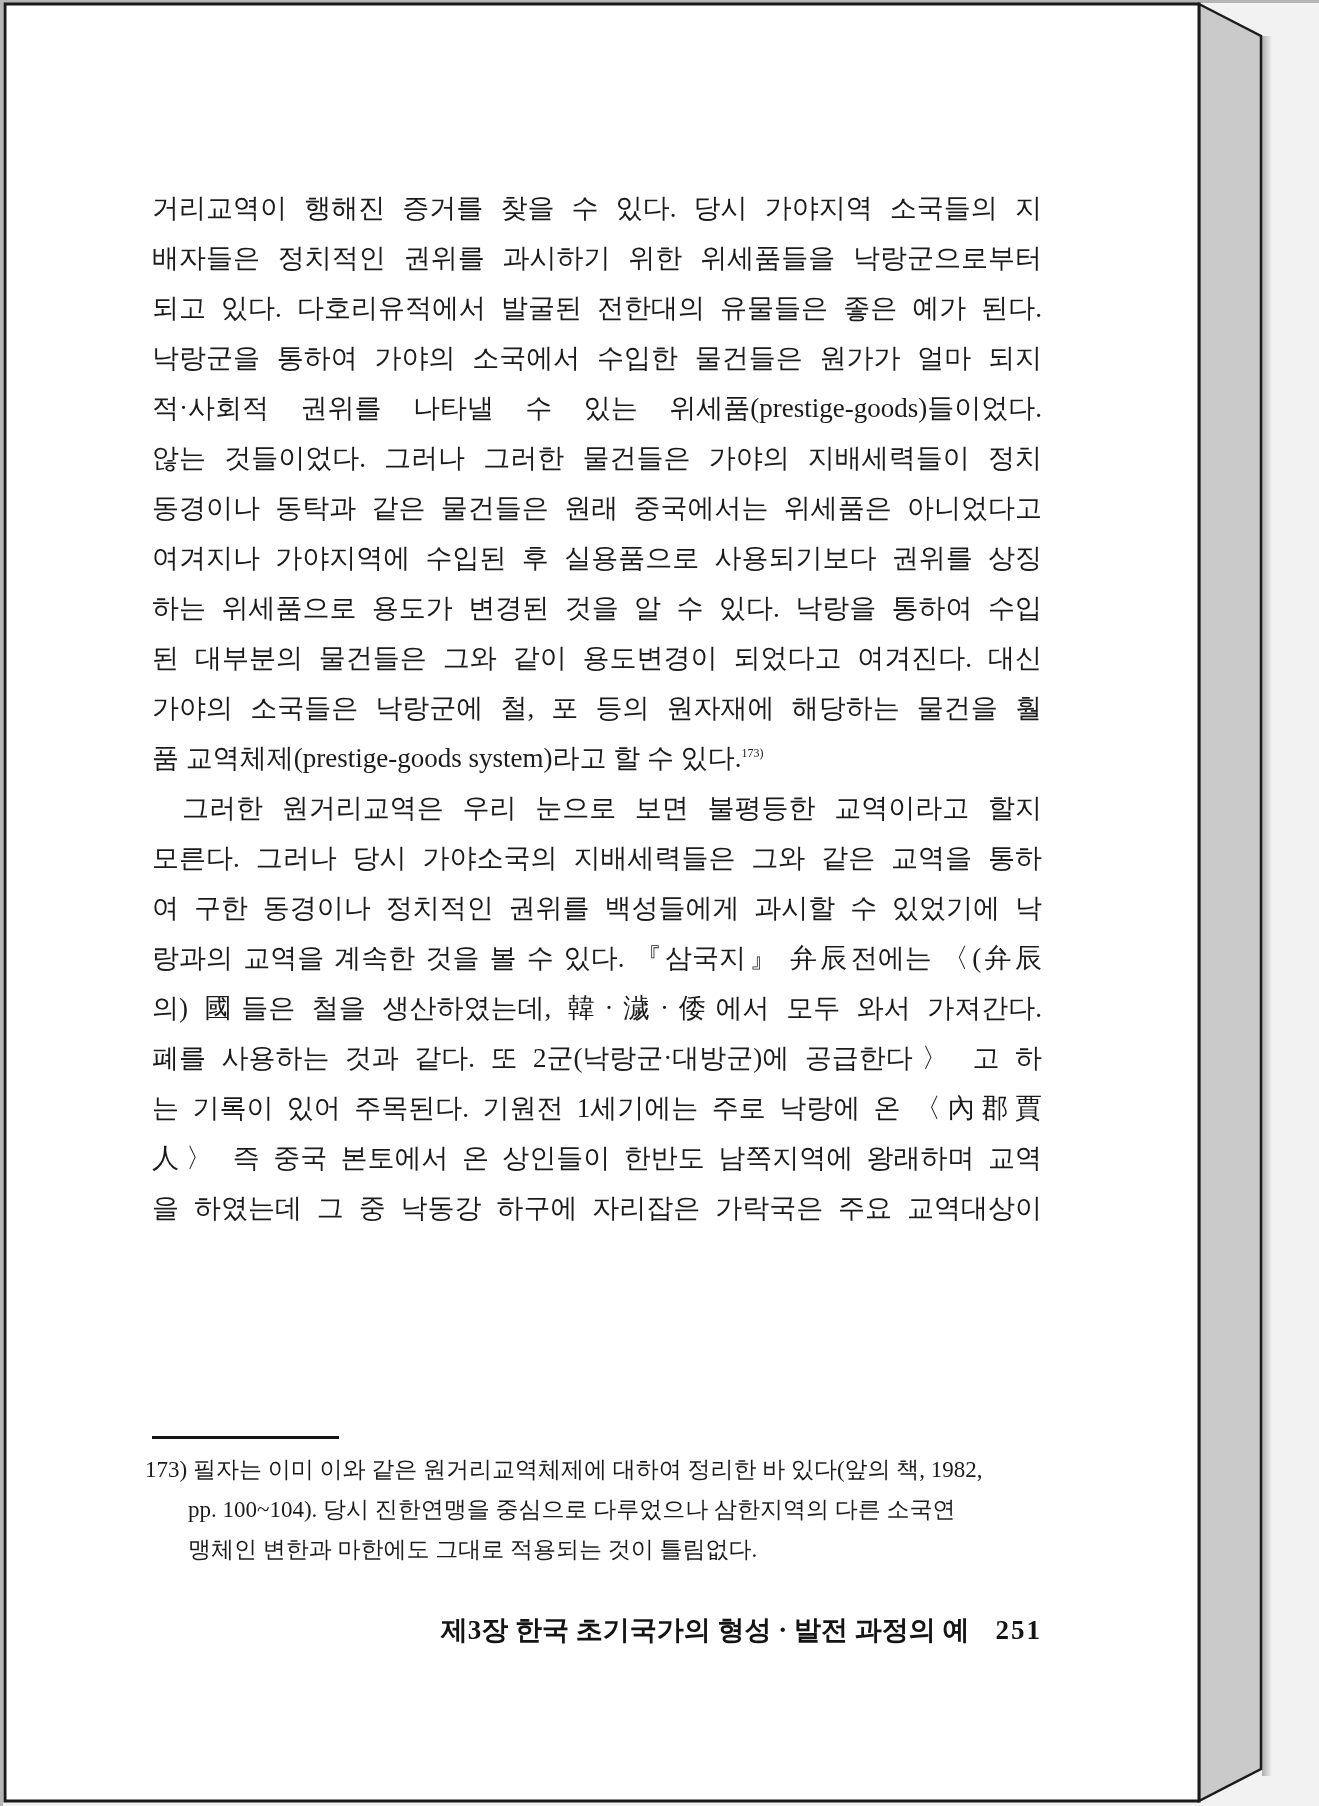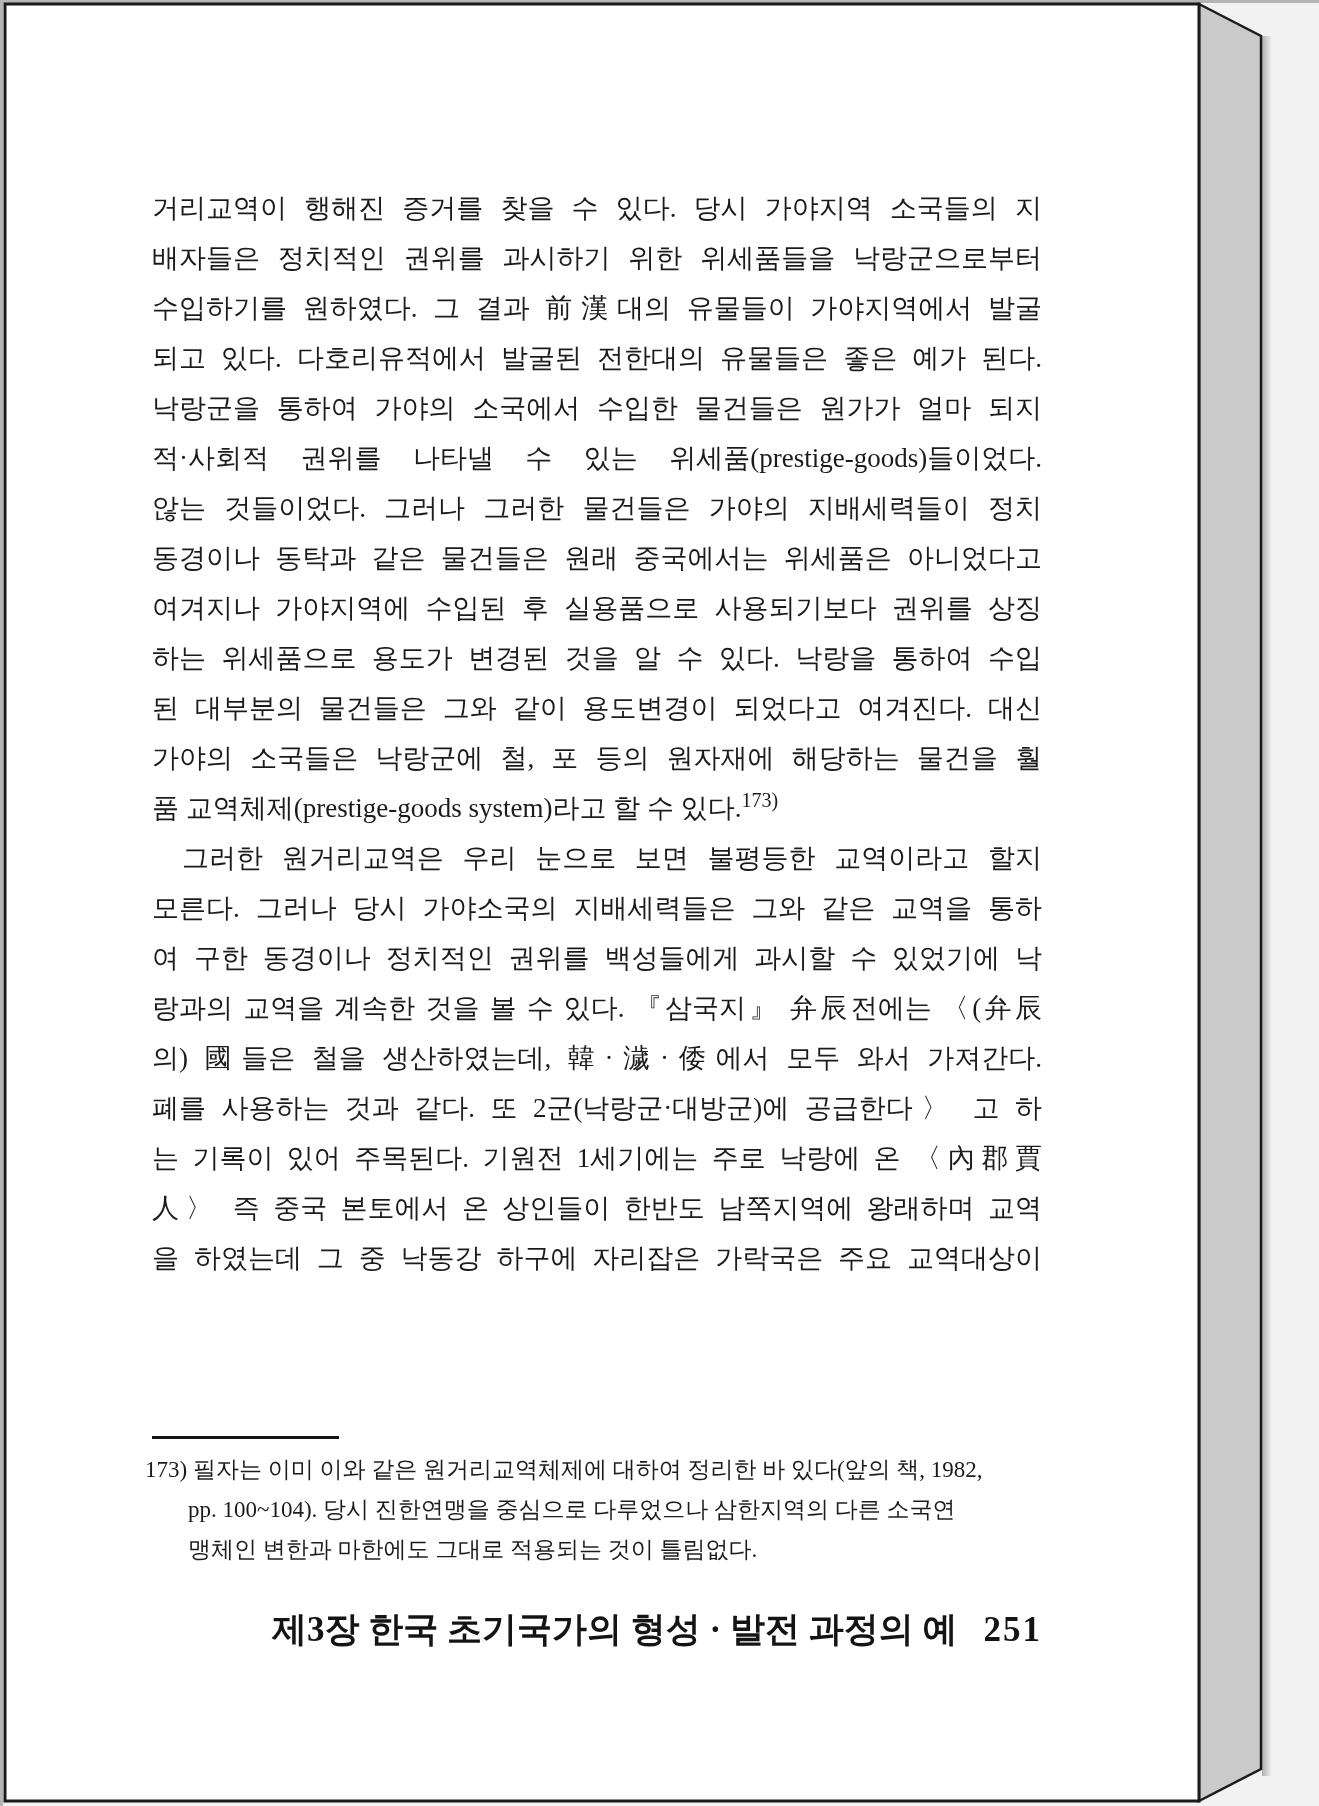--- a/index.html
+++ b/index.html
@@ -20,35 +20,35 @@
     position:absolute;left:152px;top:183px;width:890px;
     font-size:27px;line-height:50px;color:#1b1b1b;
     word-break:keep-all;
   }
   .line{
     height:50px;overflow:visible;white-space:normal;
     text-align:justify;text-align-last:justify;
   }
   .line.indent{padding-left:30px;}
   .line.para-end{text-align-last:left;}
-  sup{font-size:20px;vertical-align:super;line-height:0;letter-spacing:0;}
+  sup{font-size:12px;vertical-align:super;line-height:0;letter-spacing:0;}
   .footnote-rule{
     position:absolute;left:152px;top:1436px;width:187px;height:3px;
     background:#151515;
   }
   .footnote{
     position:absolute;left:145px;top:1450px;width:918px;
     font-size:23px;line-height:40px;color:#1b1b1b;
     word-break:keep-all;
   }
   .fn-line{height:40px;text-align:left;}
   .fn-line.hang{padding-left:43px;}
   .footer{
     position:absolute;left:152px;top:1610px;width:890px;
-    font-size:35px;line-height:40px;color:#141414;
+    font-size:27px;line-height:40px;color:#141414;
     text-align:right;font-weight:700;
     word-break:keep-all;
   }
   .footer .page-num{margin-left:26px;letter-spacing:2px;}
 </style>
 </head>
 <body>
 
 <div class="canvas">
 
@@ -68,21 +68,20 @@
     <polygon points="1199,4 1261,36 1261,1769 1199,1801" fill="#cacaca" stroke="#1c1c1c" stroke-width="2.5"></polygon>
 
     <rect x="5" y="4" width="1194" height="1797" fill="#ffffff" stroke="#1a1a1a" stroke-width="3"></rect>
   </svg>
 
   <div class="text-layer">
 
     <div class="body-text">
         <div class="line">거리교역이 행해진 증거를 찾을 수 있다. 당시 가야지역 소국들의 지</div>
         <div class="line">배자들은 정치적인 권위를 과시하기 위한 위세품들을 낙랑군으로부터</div>
-        <div class="line">수입하기를 원하였다. 그 결과 前漢대의 유물들이 가야지역에서 발굴</div>
         <div class="line">되고 있다. 다호리유적에서 발굴된 전한대의 유물들은 좋은 예가 된다.</div>
         <div class="line">낙랑군을 통하여 가야의 소국에서 수입한 물건들은 원가가 얼마 되지</div>
         <div class="line">적·사회적 권위를 나타낼 수 있는 위세품(prestige-goods)들이었다.</div>
         <div class="line">않는 것들이었다. 그러나 그러한 물건들은 가야의 지배세력들이 정치</div>
         <div class="line">동경이나 동탁과 같은 물건들은 원래 중국에서는 위세품은 아니었다고</div>
         <div class="line">여겨지나 가야지역에 수입된 후 실용품으로 사용되기보다 권위를 상징</div>
         <div class="line">하는 위세품으로 용도가 변경된 것을 알 수 있다. 낙랑을 통하여 수입</div>
         <div class="line">된 대부분의 물건들은 그와 같이 용도변경이 되었다고 여겨진다. 대신</div>
         <div class="line">가야의 소국들은 낙랑군에 철, 포 등의 원자재에 해당하는 물건을 훨</div>
         <div class="line para-end">품 교역체제(prestige-goods system)라고 할 수 있다.<sup>173)</sup></div>

